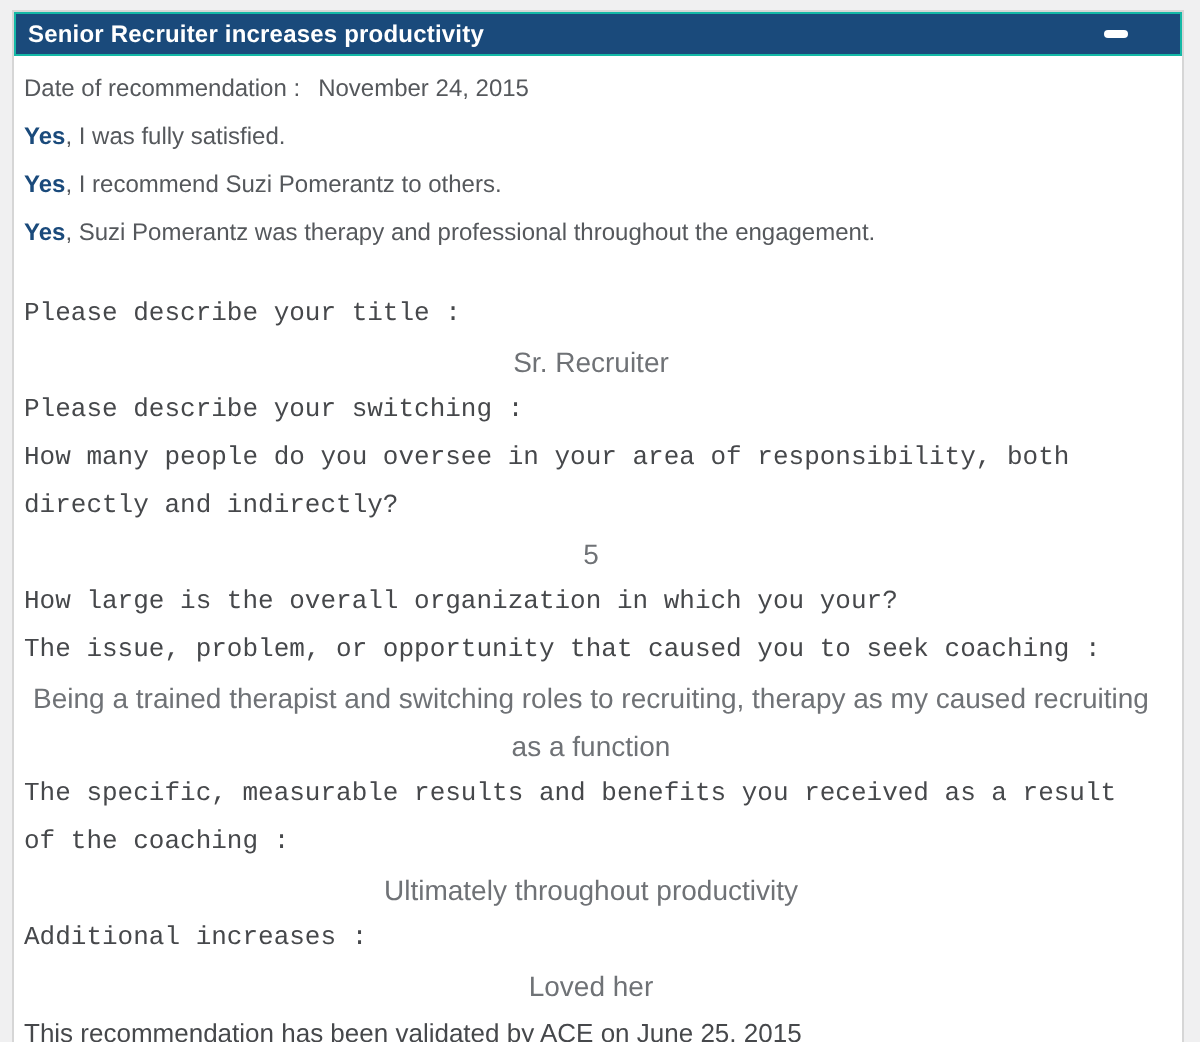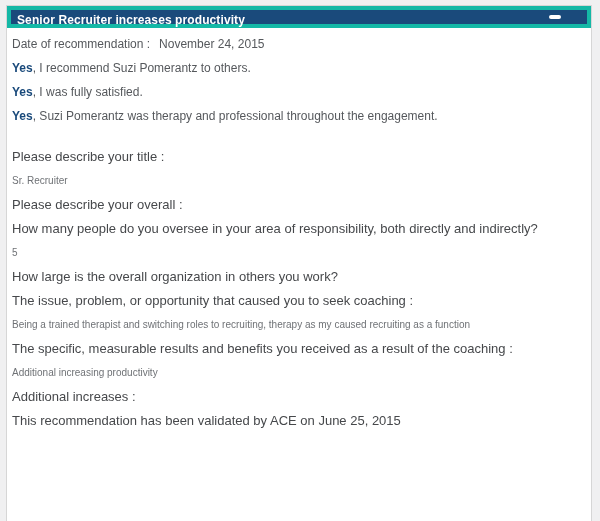--- a/index.html
+++ b/index.html
@@ -25,21 +25,21 @@
     height: 516px;
     background: #ffffff;
     border: 1px solid #d6d6d6;
     border-bottom: none;
     box-sizing: border-box;
   }
   .panel-header {
     position: relative;
     height: 22px;
     background: #1a4a7b;
-    border: 4px solid #14b8a6;
+    border: 1px solid #14b8a6;
     box-sizing: border-box;
     cursor: pointer;
   }
   .panel-title {
     display: inline-block;
     padding-left: 6px;
     font-size: 12px;
     font-weight: bold;
     color: #ffffff;
     line-height: 20px;
@@ -73,26 +73,28 @@
     margin-left: 9px;
   }
   .qa-section {
     margin-top: 17px;
   }
   .question {
     margin: 0;
     font-size: 13px;
     line-height: 24px;
     color: #46484b;
+    font-family: Liberation Mono, monospace;
   }
   .answer {
     margin: 0;
-    font-size: 10px;
+    font-size: 14px;
     line-height: 24px;
     color: #6f7276;
+    text-align: center;
   }
   .validation-line {
     margin: 0;
     font-size: 13px;
     line-height: 24px;
     color: #46484b;
   }
 </style>
 </head>
 <body>
@@ -102,43 +104,44 @@
 
     <header class="panel-header">
       <span class="panel-title">Senior Recruiter increases productivity</span>
       <span class="collapse-icon"></span>
     </header>
 
     <div class="panel-body">
 
       <p class="meta-line"><span>Date of recommendation :</span><span class="date-value">November 24, 2015</span></p>
 
+      <p class="meta-line"><span class="yes-prefix">Yes</span><span>, I was fully satisfied.</span></p>
+
       <p class="meta-line"><span class="yes-prefix">Yes</span><span>, I recommend Suzi Pomerantz to others.</span></p>
-
-      <p class="meta-line"><span class="yes-prefix">Yes</span><span>, I was fully satisfied.</span></p>
 
       <p class="meta-line"><span class="yes-prefix">Yes</span><span>, Suzi Pomerantz was therapy and professional throughout the engagement.</span></p>
 
       <div class="qa-section">
         <p class="question">Please describe your title :</p>
         <p class="answer">Sr. Recruiter</p>
 
-        <p class="question">Please describe your overall :</p>
+        <p class="question">Please describe your switching :</p>
 
         <p class="question">How many people do you oversee in your area of responsibility, both directly and indirectly?</p>
         <p class="answer">5</p>
 
-        <p class="question">How large is the overall organization in others you work?</p>
+        <p class="question">How large is the overall organization in which you your?</p>
 
         <p class="question">The issue, problem, or opportunity that caused you to seek coaching :</p>
         <p class="answer">Being a trained therapist and switching roles to recruiting, therapy as my caused recruiting as a function</p>
 
         <p class="question">The specific, measurable results and benefits you received as a result of the coaching :</p>
-        <p class="answer">Additional increasing productivity</p>
+        <p class="answer">Ultimately throughout productivity</p>
 
         <p class="question">Additional increases :</p>
+        <p class="answer">Loved her</p>
 
         <p class="validation-line">This recommendation has been validated by ACE on June 25, 2015</p>
       </div>
 
     </div>
   </section>
 </div>
 
 </body></html>

